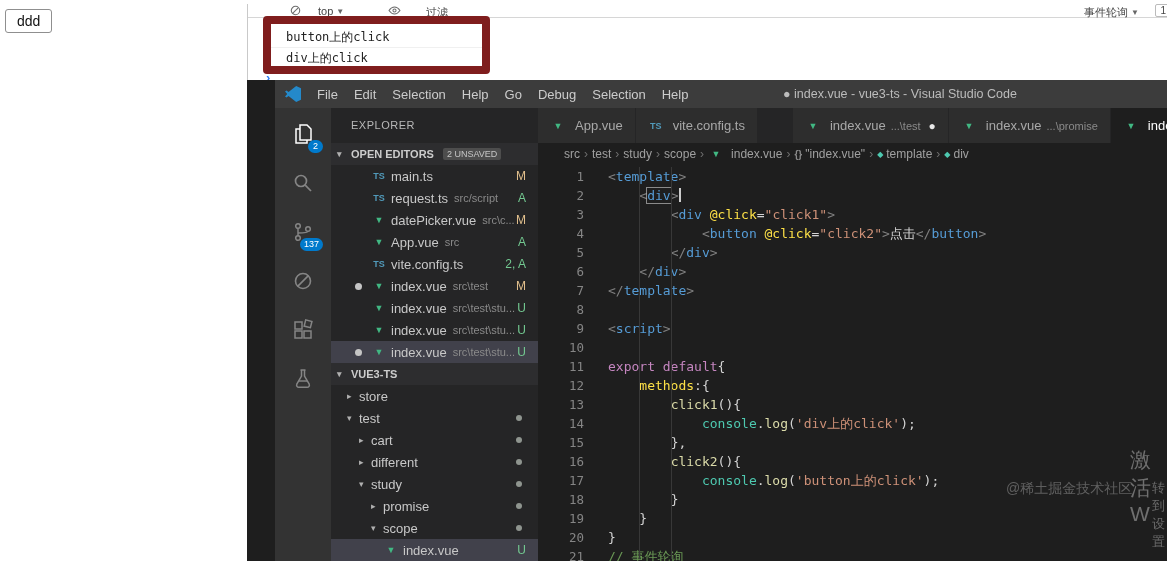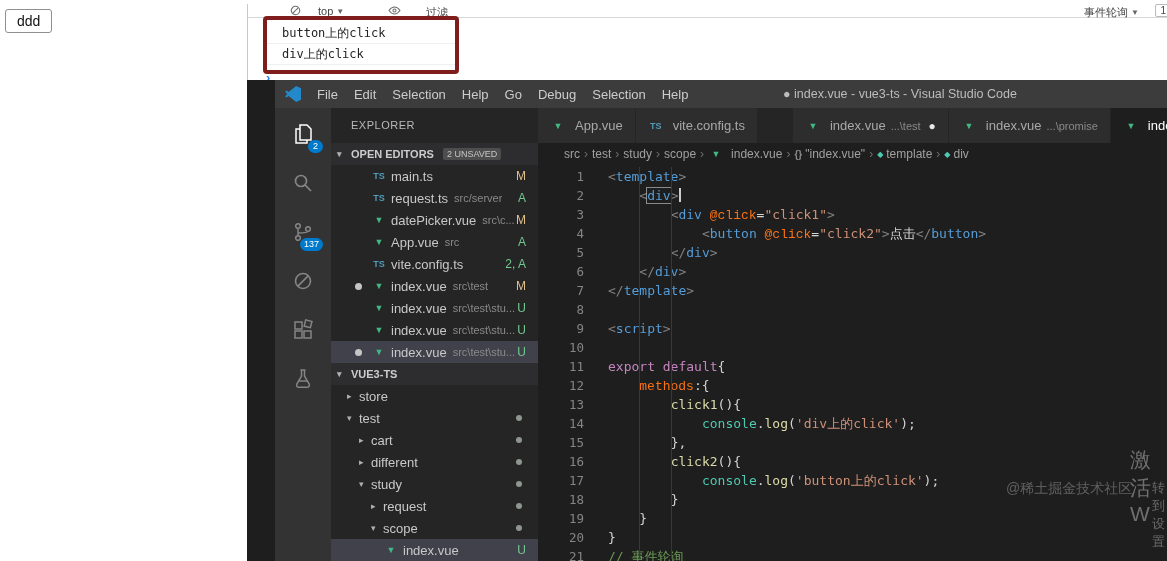--- a/index.html
+++ b/index.html
@@ -15,22 +15,22 @@
   
   .devtools { position:absolute; left:247px; top:4px; width:920px; height:80px;
     background:#fff; border-left:1px solid #c9c9c9; }
   .dt-toolbar { position:absolute; left:0; top:0; width:100%; height:14px;
     border-bottom:1px solid #d6d6d6; font-size:11px; color:#444; }
   .dt-item { position:absolute; top:1px; display:flex; align-items:center; gap:3px; white-space:nowrap; }
   .dt-item svg { display:block; }
   .dt-caret { font-size:8px; color:#666; }
   .issues-box { position:absolute; right:-4px; top:0; border:1px solid #bbb; border-radius:2px;
     padding:0 4px; font-size:10px; color:#444; background:#fff; }
-  .console-box { position:absolute; left:15px; top:12px; width:196px; height:58px;
-    border:4px solid #7f1d1d; border-radius:4px; background:#fff; padding-top:3px; overflow:hidden; }
+  .console-box { position:absolute; left:15px; top:12px; width:227px; height:58px;
+    border:8px solid #7f1d1d; border-radius:4px; background:#fff; padding-top:3px; overflow:hidden; }
   .console-row { height:21px; line-height:21px; padding-left:15px;
     font-family:"DejaVu Sans Mono", monospace; font-size:12px; color:#232323;
     border-bottom:1px solid #f0f0f0; }
   .console-prompt { position:absolute; left:18px; top:66px; color:#2e7df6;
     font-size:13px; font-weight:bold; }
 
   
   .vscode { position:absolute; left:247px; top:80px; width:920px; height:481px;
     background:#1e1e1e; color:#cccccc; overflow:hidden;padding-left:28px; }
   .titlebar { height:28px; background:#3c3c3c; display:flex; align-items:center; position:relative; }
@@ -94,21 +94,21 @@
   .code { flex:1; position:relative; padding-top:2px; overflow:hidden;
     font-family:"DejaVu Sans Mono", monospace; }
   .guide { position:absolute; top:2px; height:392px; width:1px; background:#383838; }
   .code-line { display:flex; height:19px; line-height:19px; font-size:13px; }
   .ln { width:46px; text-align:right; color:#858585; margin-right:24px; font-size:12.5px; flex:none; }
   .code-text { white-space:pre; }
   .p   { color:#808080; }
   .op  { color:#d4d4d4; }
   .tag { color:#569cd6; }
   .boxed { color:#569cd6; outline:1px solid rgba(210,210,210,.6); }
-  .attr{ color:#f97316;font-family:Liberation Mono, monospace; }
+  .attr{ color:#fde047; }
   .str { color:#ce9178; }
   .txt { color:#d4d4d4; }
   .kw  { color:#c586c0; }
   .fn  { color:#dcdcaa; }
   .obj { color:#4ec9b0; }
   .cmt { color:#6a9955; }
   .cur { display:inline-block; width:1.5px; height:14px; background:#cccccc;
          vertical-align:-2px; margin-left:1px; }
 
   .wm { position:absolute; color:#8a8a8a; pointer-events:none; }
@@ -226,21 +226,21 @@
         </div>
         <div>
             <div class="row oe-row">
               <span class="fi icon-ts">TS</span>
               <span class="fname">main.ts</span>
               <span class="gitstat m">M</span>
             </div>
             <div class="row oe-row">
               <span class="fi icon-ts">TS</span>
               <span class="fname">request.ts</span>
-              <span class="fpath">src/server</span>
+              <span class="fpath">src/script</span>
               <span class="gitstat a">A</span>
             </div>
             <div class="row oe-row">
               <span class="fi icon-vue">▼</span>
               <span class="fname">datePicker.vue</span>
               <span class="fpath">src\c...</span>
               <span class="gitstat m">M</span>
             </div>
             <div class="row oe-row">
               <span class="fi icon-vue">▼</span>
@@ -304,21 +304,21 @@
               <span class="fname">different</span>
               <span class="mod-dot"></span>
             </div>
             <div class="row tree-row" style="padding-left: 28px;">
               <span class="arrow">▾</span>
               <span class="fname">study</span>
               <span class="mod-dot"></span>
             </div>
             <div class="row tree-row" style="padding-left: 40px;">
               <span class="arrow">▸</span>
-              <span class="fname">request</span>
+              <span class="fname">promise</span>
               <span class="mod-dot"></span>
             </div>
             <div class="row tree-row" style="padding-left: 40px;">
               <span class="arrow">▾</span>
               <span class="fname">scope</span>
               <span class="mod-dot"></span>
             </div>
             <div class="row tree-row selected" style="padding-left: 52px;">
               <span class="fi icon-vue">▼</span>
               <span class="fname">index.vue</span>

